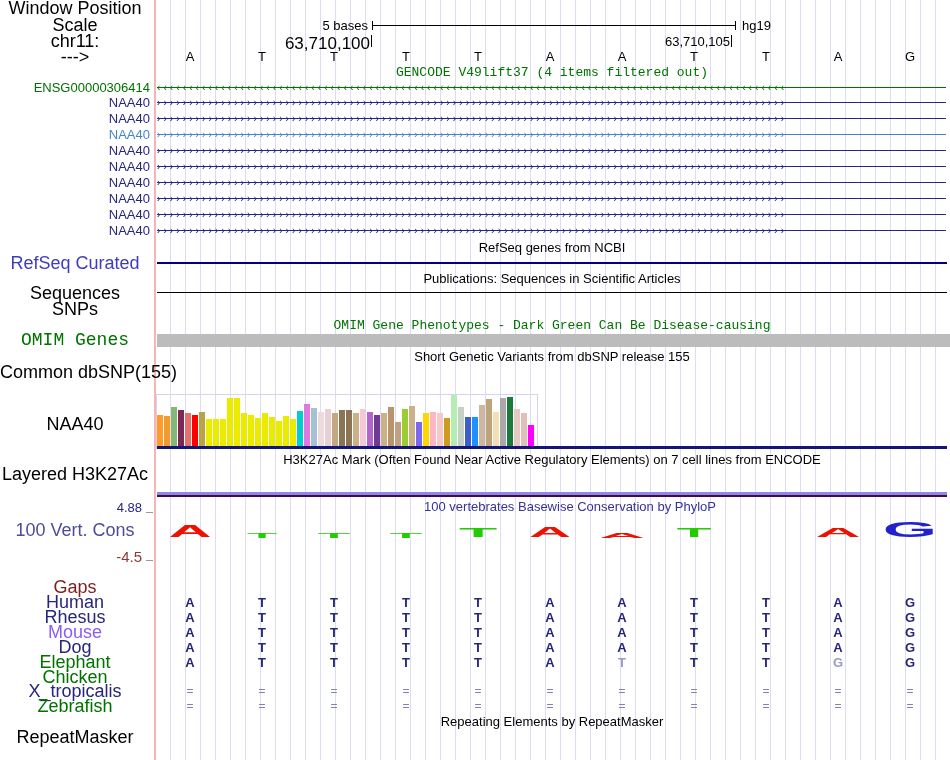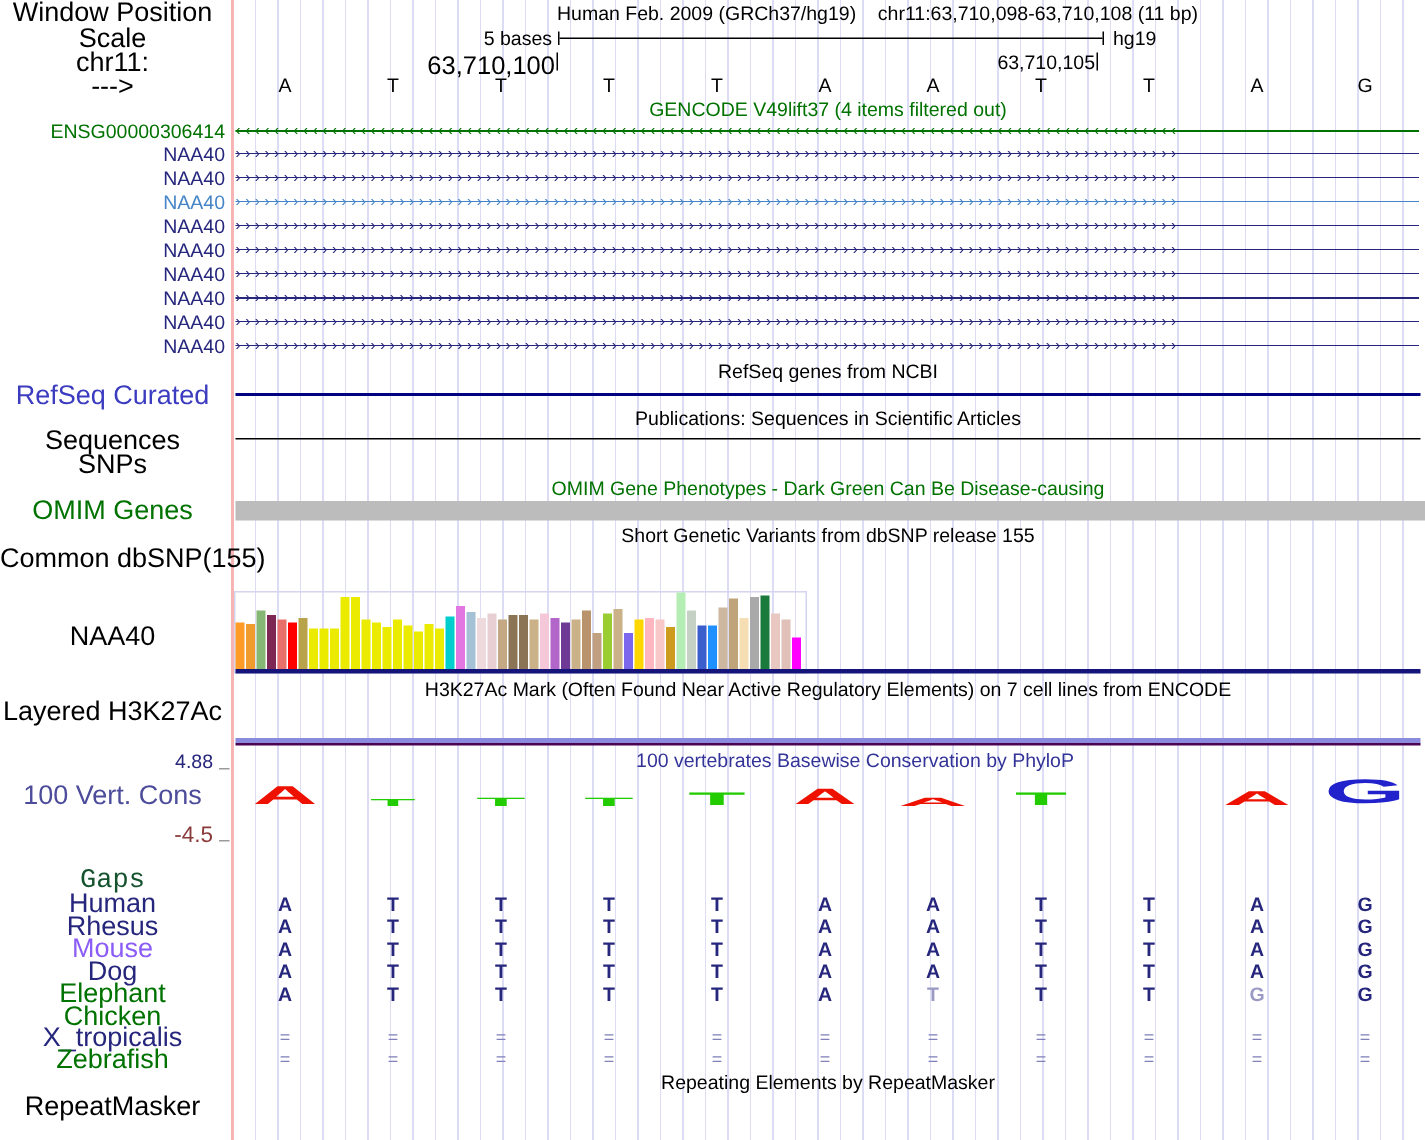--- a/index.html
+++ b/index.html
@@ -10,26 +10,26 @@
   
   #grid{
     position:absolute;left:156px;top:0;width:792px;height:760px;
     background:repeating-linear-gradient(to right,transparent 0 14px,#dcdcf4 14px 15px);
     z-index:0;
   }
   #pink-line{position:absolute;left:154px;top:0;width:2px;height:760px;background:#f6b4b4;z-index:1;}
   .lbl{position:absolute;left:0;width:150px;text-align:center;font-size:18px;line-height:15px;height:15px;white-space:nowrap;z-index:3;}
   .title{position:absolute;left:157px;width:790px;text-align:center;font-size:13px;line-height:14px;height:14px;white-space:nowrap;z-index:2;}
   .c-black{color:#000;}
-  .c-green{color:#007200;}
+  .c-green{color:#007200;font-family:Liberation Mono, monospace;}
   .c-navy{color:#26267d;}
   .c-blue{color:#3c3cc0;}
   .c-slate{color:#4c4c9a;}
   .c-dkblue{color:#333399;padding-left:18px;}
-  .c-orange{color:#14532d;font-family:Liberation Mono, monospace;}
+  .c-orange{color:#7f1d1d;}
   .c-darkred{color:#8b3a3a;}
   .hline{position:absolute;z-index:2;}
   .tick{position:absolute;width:1px;background:#000;z-index:3;}
   .gray-dash{position:absolute;width:7px;height:1px;background:#9a9a9a;z-index:3;}
   #ruler{
     position:absolute;left:372px;top:21px;width:362px;height:9px;z-index:2;
     border-left:1px solid #000;border-right:1px solid #000;
     background:linear-gradient(#000,#000) 0 4px/100% 1px no-repeat;
   }
   .base-letter{position:absolute;width:72px;text-align:center;font-size:13px;line-height:14px;z-index:2;}
@@ -49,24 +49,20 @@
   #refseq-line{left:157px;top:262px;width:790px;height:2px;background:#000080;}
   #seq-line{left:157px;top:292px;width:790px;height:1px;background:#000;}
 </style>
 </head>
 <body>
 
 <div id="screen">
   <div id="grid"></div>
   <div id="pink-line"></div>
 
-  <div class="title c-black" style="top:2px;text-indent:66px;">
-    <span>Human Feb. 2009 (GRCh37/hg19)</span>&nbsp;&nbsp;&nbsp;
-    <span>chr11:63,710,098-63,710,108 (11 bp)</span>
-  </div>
   <div class="lbl c-black" style="top:1px;">Window Position</div>
 
   <div class="lbl c-black" style="top:18px;">Scale</div>
   <div class="c-black" style="position:absolute;left:200px;top:18px;width:168px;text-align:right;font-size:13px;z-index:2;">5 bases</div>
   <div id="ruler"></div>
   <div class="c-black" style="position:absolute;left:742px;top:18px;font-size:13px;z-index:2;">hg19</div>
 
   <div class="lbl c-black" style="top:34px;">chr11:</div>
   <div class="c-black" style="position:absolute;left:250px;top:34px;width:120px;text-align:right;font-size:17px;z-index:2;">63,710,100</div>
   <div class="tick" style="left:371px;top:35px;height:12px;"></div>

